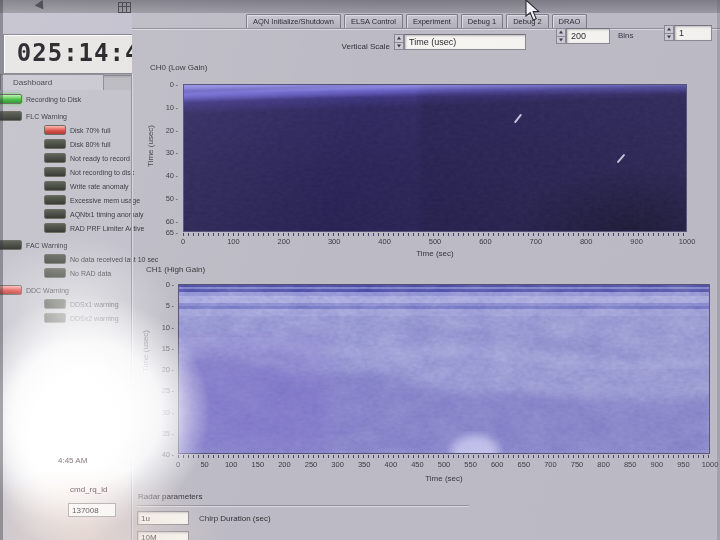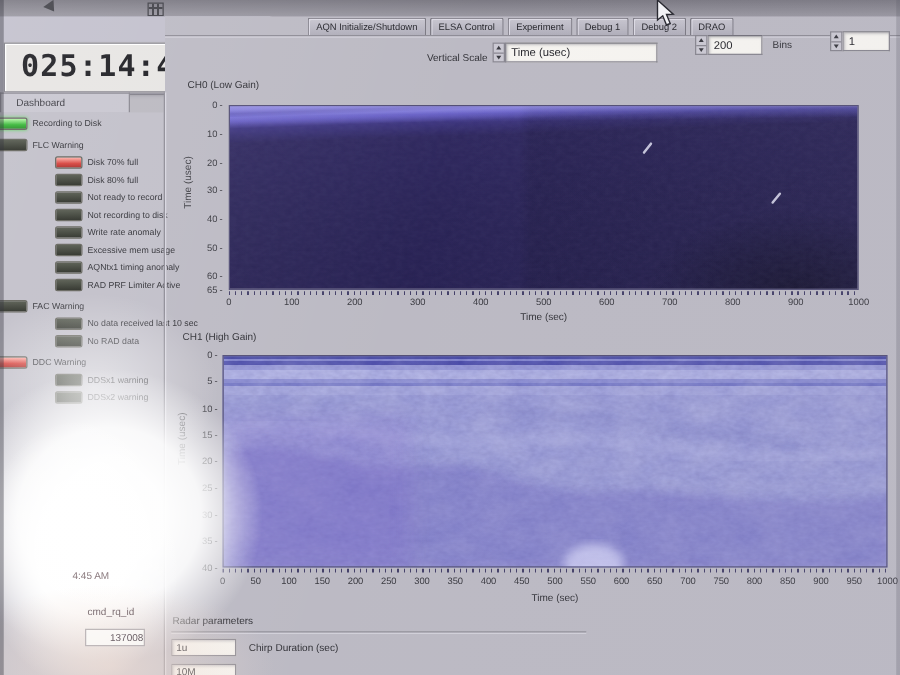--- a/index.html
+++ b/index.html
@@ -43,21 +43,21 @@
   .led{height:8px;border:1px solid #5d5d55;border-radius:2px;margin-right:4px;flex:none;}
   .led-dark{background:linear-gradient(#4d5246,#23261e);}
   .led-green{background:linear-gradient(#b4f7a4,#2db32d 60%,#1d8a1d);box-shadow:0 0 3px #49d549;}
   .led-red{background:linear-gradient(#ffb0a8,#d43a34 60%,#a82420);}
   .ind-label{font-size:7px;color:#2b2b31;}
   
   .foot-time{position:absolute;left:58px;top:456px;font-size:8px;color:rgba(125,108,112,.9);z-index:45;}
   .foot-cmd-label{position:absolute;left:70px;top:485px;font-size:8px;color:rgba(120,105,110,.95);z-index:45;}
   .foot-cmd-value{position:absolute;left:68px;top:503px;width:48px;height:14px;z-index:45;
     background:rgba(252,250,248,.85);border:1px solid rgba(150,140,145,.6);
-    font-size:8px;line-height:14px;padding-left:19px;color:rgba(100,88,95,.95);box-sizing:border-box;}
+    font-size:8px;line-height:14px;padding-left:3px;color:rgba(100,88,95,.95);box-sizing:border-box;}
   
   .main{position:absolute;left:132px;top:13px;width:588px;height:527px;background:#bab8c2;}
   .tabbar-line{position:absolute;left:132px;top:28px;width:588px;height:1px;background:#8b8993;
     box-shadow:0 1px 0 #d8d6e0;}
   .tab-row{position:absolute;left:246px;top:14px;height:14px;display:flex;gap:3px;z-index:5;}
   .tab{background:linear-gradient(#c6c4ce,#aeacb8);border:1px solid #77757f;border-bottom:none;
     border-radius:2px 2px 0 0;font-size:7.5px;padding:2px 6px 0 6px;color:#222228;
     box-shadow:inset 1px 1px 0 #dcdae4;}
   
   .vs-label{position:absolute;left:326px;top:42px;width:64px;font-size:8px;text-align:right;color:#2c2c32;}

